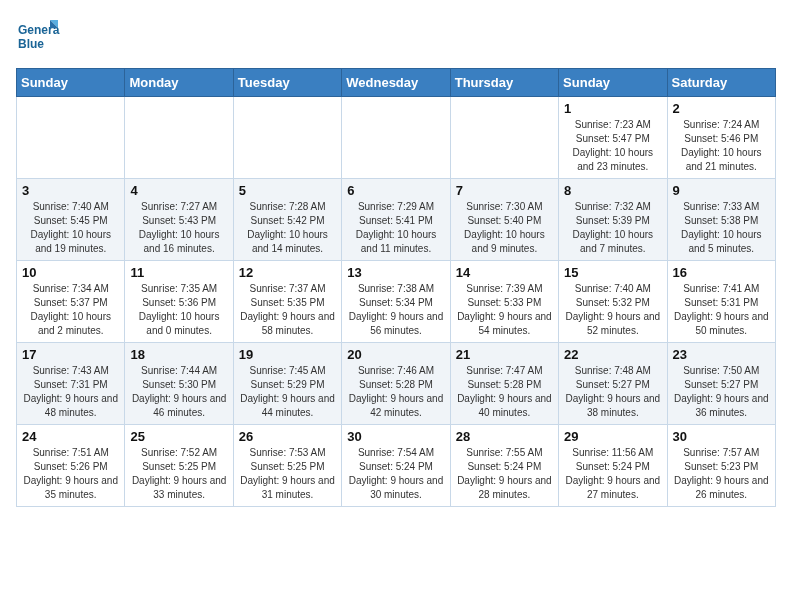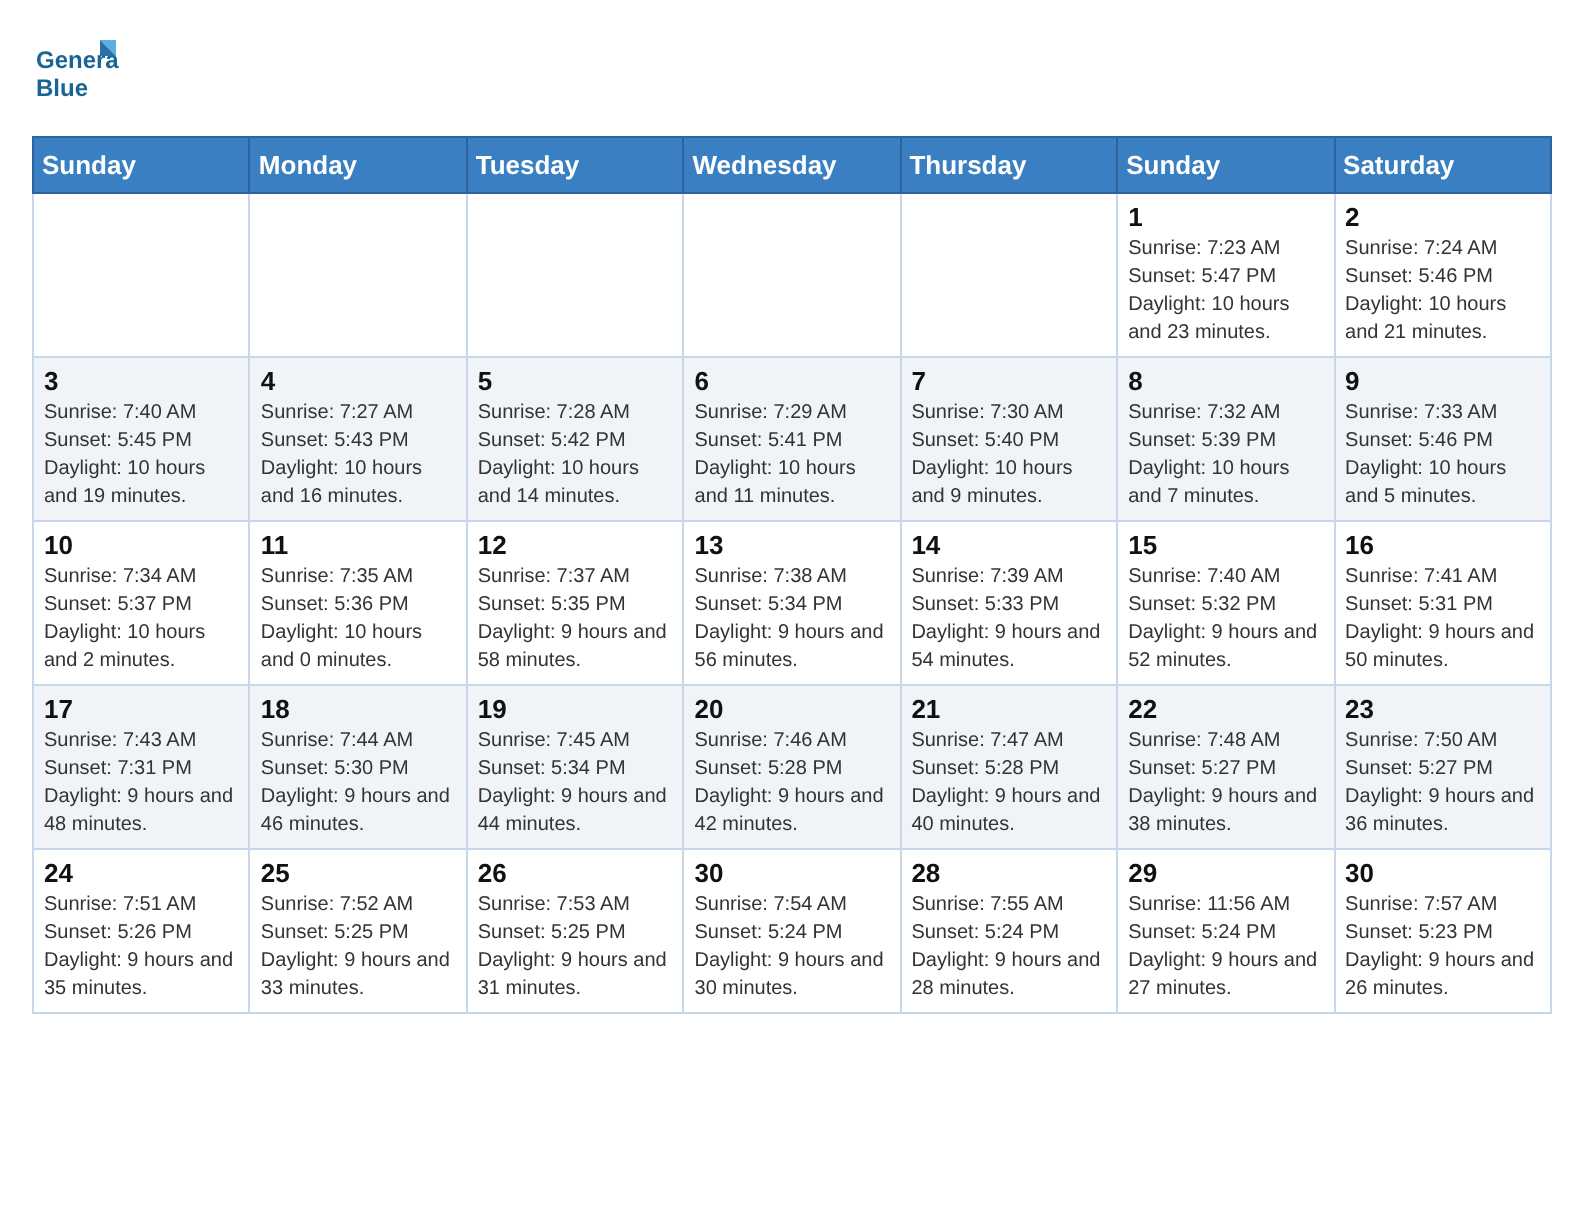--- a/index.html
+++ b/index.html
@@ -63,20 +63,21 @@
     .day-number {
       font-weight: bold;
       font-size: 13px;
       margin-bottom: 2px;
       color: #111;
     }
     .day-info {
       font-size: 10px;
       color: #333;
       line-height: 1.4;
+      text-align: center;
     }
     .empty-cell {
       background: #fff !important;
     }
   </style>
 </head>
 <body>
 
 <div class="header-area">
   <div class="logo">
@@ -166,21 +167,21 @@
         <td>
           <div class="day-number">8</div>
           <div class="day-info">Sunrise: 7:32 AM
 Sunset: 5:39 PM
 Daylight: 10 hours
 and 7 minutes.</div>
         </td>
         <td>
           <div class="day-number">9</div>
           <div class="day-info">Sunrise: 7:33 AM
-Sunset: 5:46 PM
+Sunset: 5:38 PM
 Daylight: 10 hours
 and 5 minutes.</div>
         </td>
       </tr>
       <tr>
         <td>
           <div class="day-number">10</div>
           <div class="day-info">Sunrise: 7:34 AM
 Sunset: 5:37 PM
 Daylight: 10 hours
@@ -240,21 +241,21 @@
         <td>
           <div class="day-number">18</div>
           <div class="day-info">Sunrise: 7:44 AM
 Sunset: 5:30 PM
 Daylight: 9 hours
 and 46 minutes.</div>
         </td>
         <td>
           <div class="day-number">19</div>
           <div class="day-info">Sunrise: 7:45 AM
-Sunset: 5:34 PM
+Sunset: 5:29 PM
 Daylight: 9 hours
 and 44 minutes.</div>
         </td>
         <td>
           <div class="day-number">20</div>
           <div class="day-info">Sunrise: 7:46 AM
 Sunset: 5:28 PM
 Daylight: 9 hours
 and 42 minutes.</div>
         </td>

